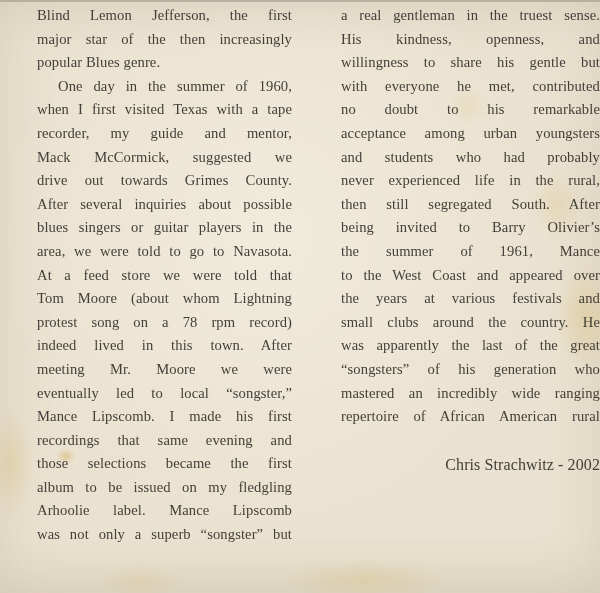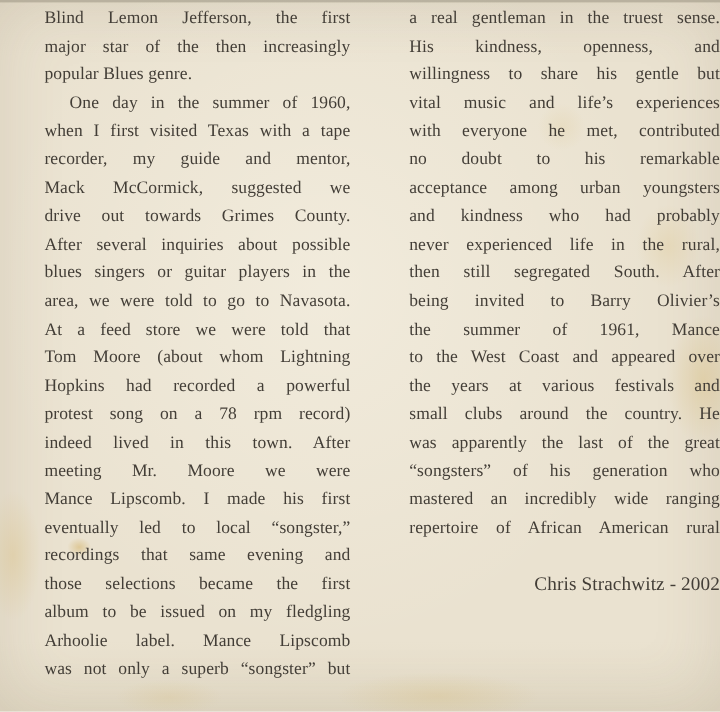--- a/index.html
+++ b/index.html
@@ -105,42 +105,40 @@
         <div class="line indent">One day in the summer of 1960,</div>
         <div class="line">when I first visited Texas with a tape</div>
         <div class="line">recorder, my guide and mentor,</div>
         <div class="line">Mack McCormick, suggested we</div>
         <div class="line">drive out towards Grimes County.</div>
         <div class="line">After several inquiries about possible</div>
         <div class="line">blues singers or guitar players in the</div>
         <div class="line">area, we were told to go to Navasota.</div>
         <div class="line">At a feed store we were told that</div>
         <div class="line">Tom Moore (about whom Lightning</div>
-        <div class="line">Hopkins had recorded a powerful</div>
         <div class="line">protest song on a 78 rpm record)</div>
         <div class="line">indeed lived in this town. After</div>
         <div class="line">meeting Mr. Moore we were</div>
+        <div class="line">eventually led to local “songster,”</div>
         <div class="line">Mance Lipscomb. I made his first</div>
-        <div class="line">eventually led to local “songster,”</div>
         <div class="line">recordings that same evening and</div>
         <div class="line">those selections became the first</div>
         <div class="line">album to be issued on my fledgling</div>
         <div class="line">Arhoolie label. Mance Lipscomb</div>
         <div class="line">was not only a superb “songster” but</div>
       </div>
     <div class="col col-right">
       <div>
           <div class="line">a real gentleman in the truest sense.</div>
           <div class="line">His kindness, openness, and</div>
           <div class="line">willingness to share his gentle but</div>
-          <div class="line">vital music and life’s experiences</div>
           <div class="line">with everyone he met, contributed</div>
           <div class="line">no doubt to his remarkable</div>
           <div class="line">acceptance among urban youngsters</div>
-          <div class="line">and kindness who had probably</div>
+          <div class="line">and students who had probably</div>
           <div class="line">never experienced life in the rural,</div>
           <div class="line">then still segregated South. After</div>
           <div class="line">being invited to Barry Olivier’s</div>
           <div class="line">the summer of 1961, Mance</div>
           <div class="line">to the West Coast and appeared over</div>
           <div class="line">the years at various festivals and</div>
           <div class="line">small clubs around the country. He</div>
           <div class="line">was apparently the last of the great</div>
           <div class="line">“songsters” of his generation who</div>
           <div class="line">mastered an incredibly wide ranging</div>

